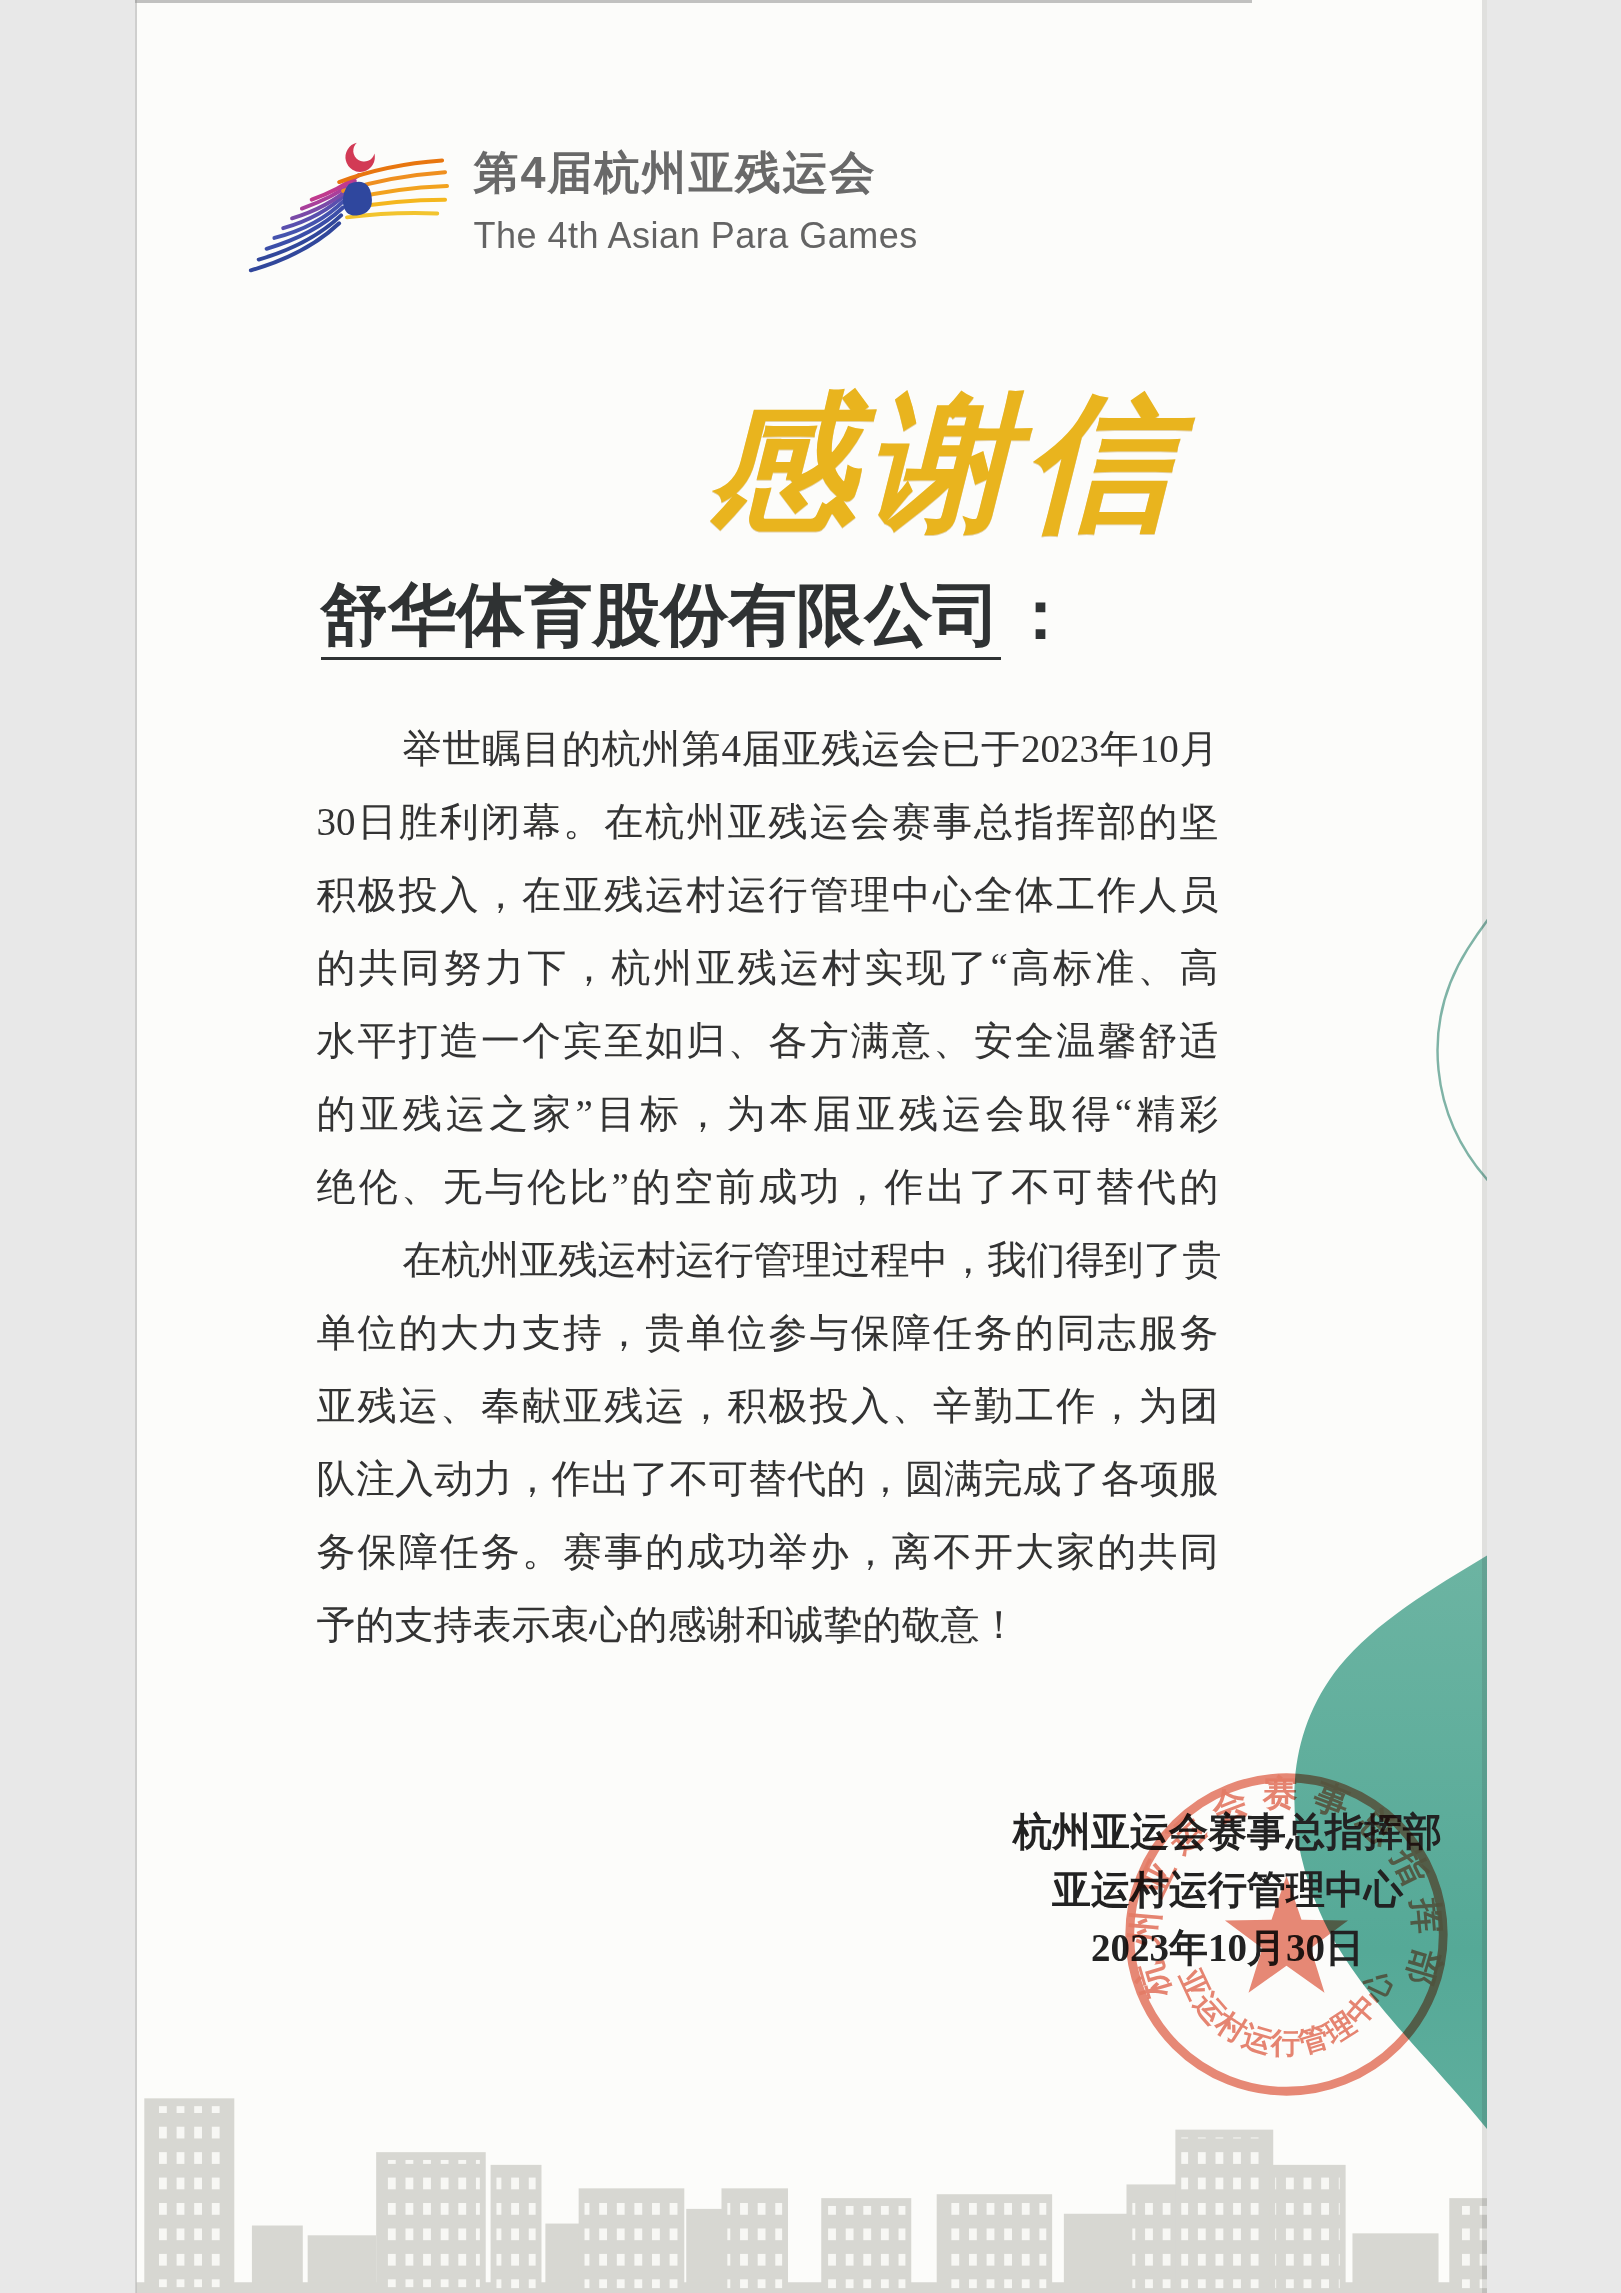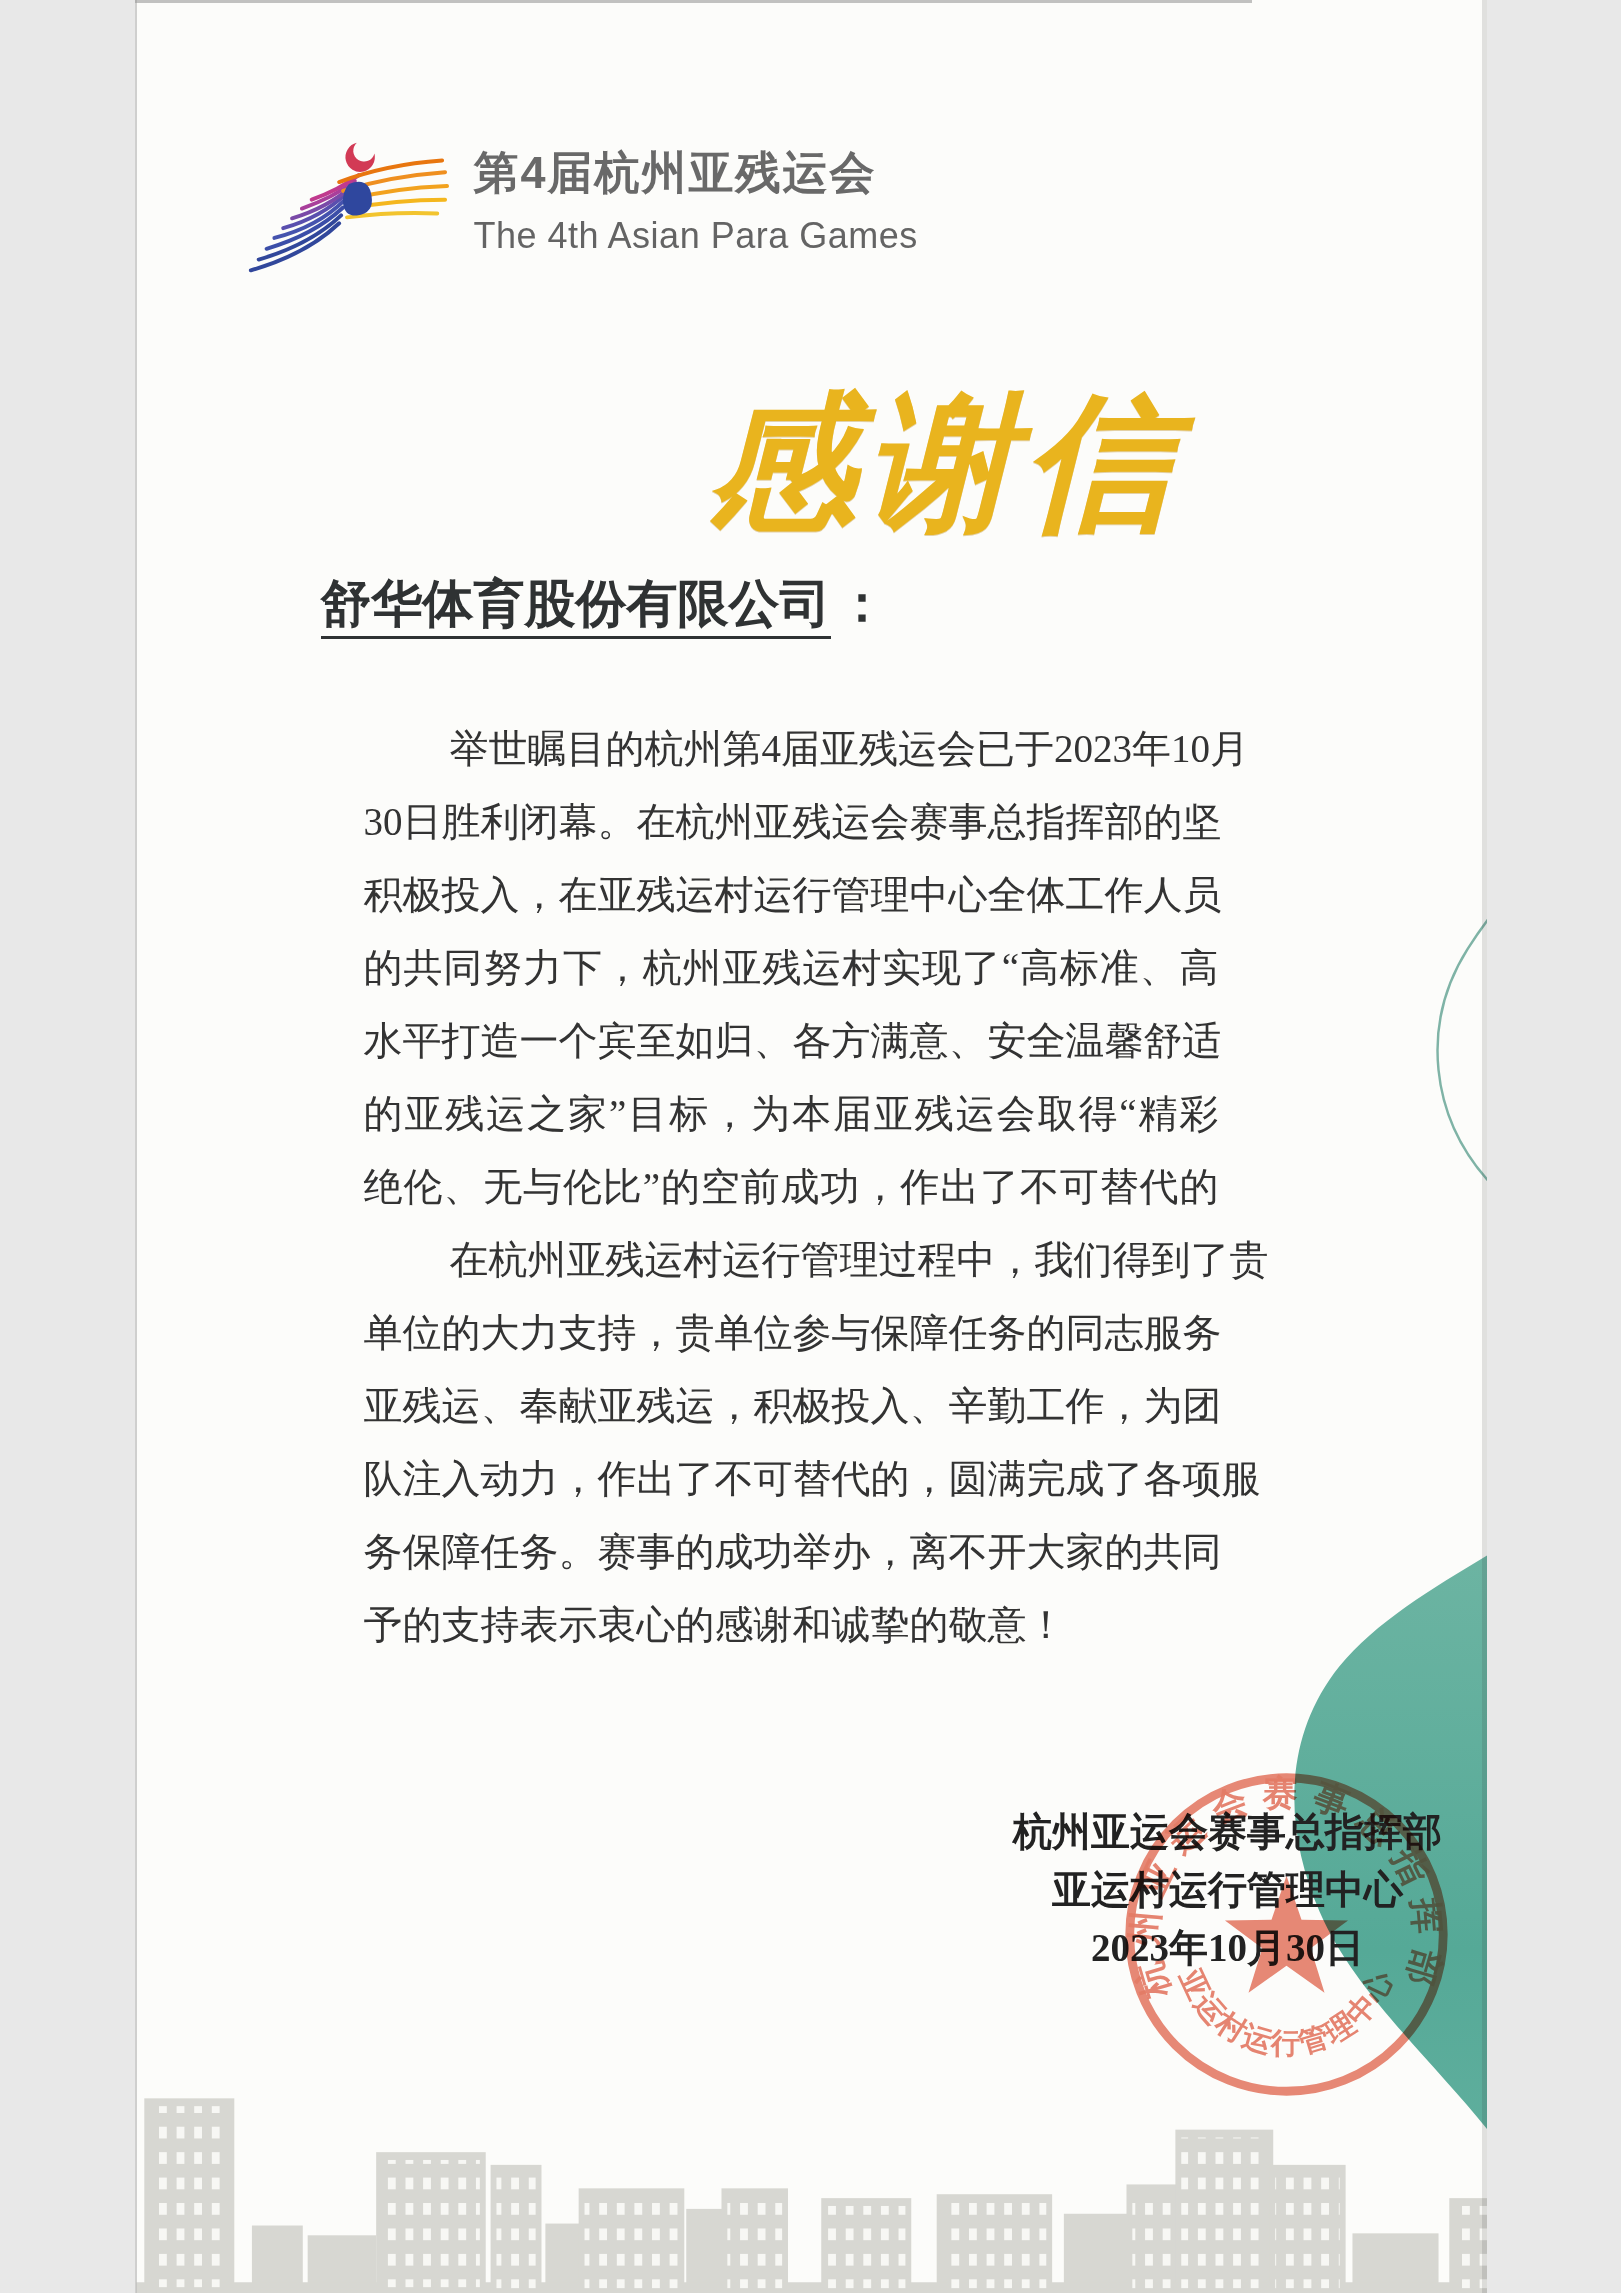--- a/index.html
+++ b/index.html
@@ -29,26 +29,26 @@
     font-size:36px;font-weight:400;color:#646464;letter-spacing:0.5px;white-space:nowrap;
   }
 
   .letter-title{
     position:absolute;left:0;top:365px;width:1621px;text-align:center;
     font-size:149px;font-weight:700;color:#e9b41e;letter-spacing:9.8px;
     text-shadow:0 1px 0 rgba(180,130,10,.35);
     font-style:italic;
   }
 
-  .addressee-row{position:absolute;left:186px;top:570px;font-size:51px;font-weight:700;color:#2f3233;white-space:nowrap;}
+  .addressee-row{position:absolute;left:186px;top:570px;font-size:68px;font-weight:700;color:#2f3233;white-space:nowrap;}
   .addressee-name{border-bottom:3.9px solid #2f3233;padding-bottom:3.9px;}
   .addressee-colon{padding-left:5.9px;}
 
   .letter-body{position:absolute;left:182px;top:712px;width:902px;font-size:39px;color:#333;}
-  .ln{height:73px;line-height:73px;text-align:justify;text-align-last:justify;text-justify:inter-character;white-space:nowrap;margin-left:47px;}
+  .ln{height:73px;line-height:73px;text-align:justify;text-align-last:justify;text-justify:inter-character;white-space:nowrap;}
   .ln.last{text-align-last:left;}
   .ln.indent{text-indent:86px;}
 
   .signature{
     position:absolute;left:853px;top:1803px;width:480px;text-align:center;
     font-size:39px;font-weight:700;color:#222;line-height:58px;
   }
 
   .stamp{position:absolute;left:983px;top:1766px;width:337px;height:337px;opacity:.85;mix-blend-mode:multiply;pointer-events:none;}
 </style>

